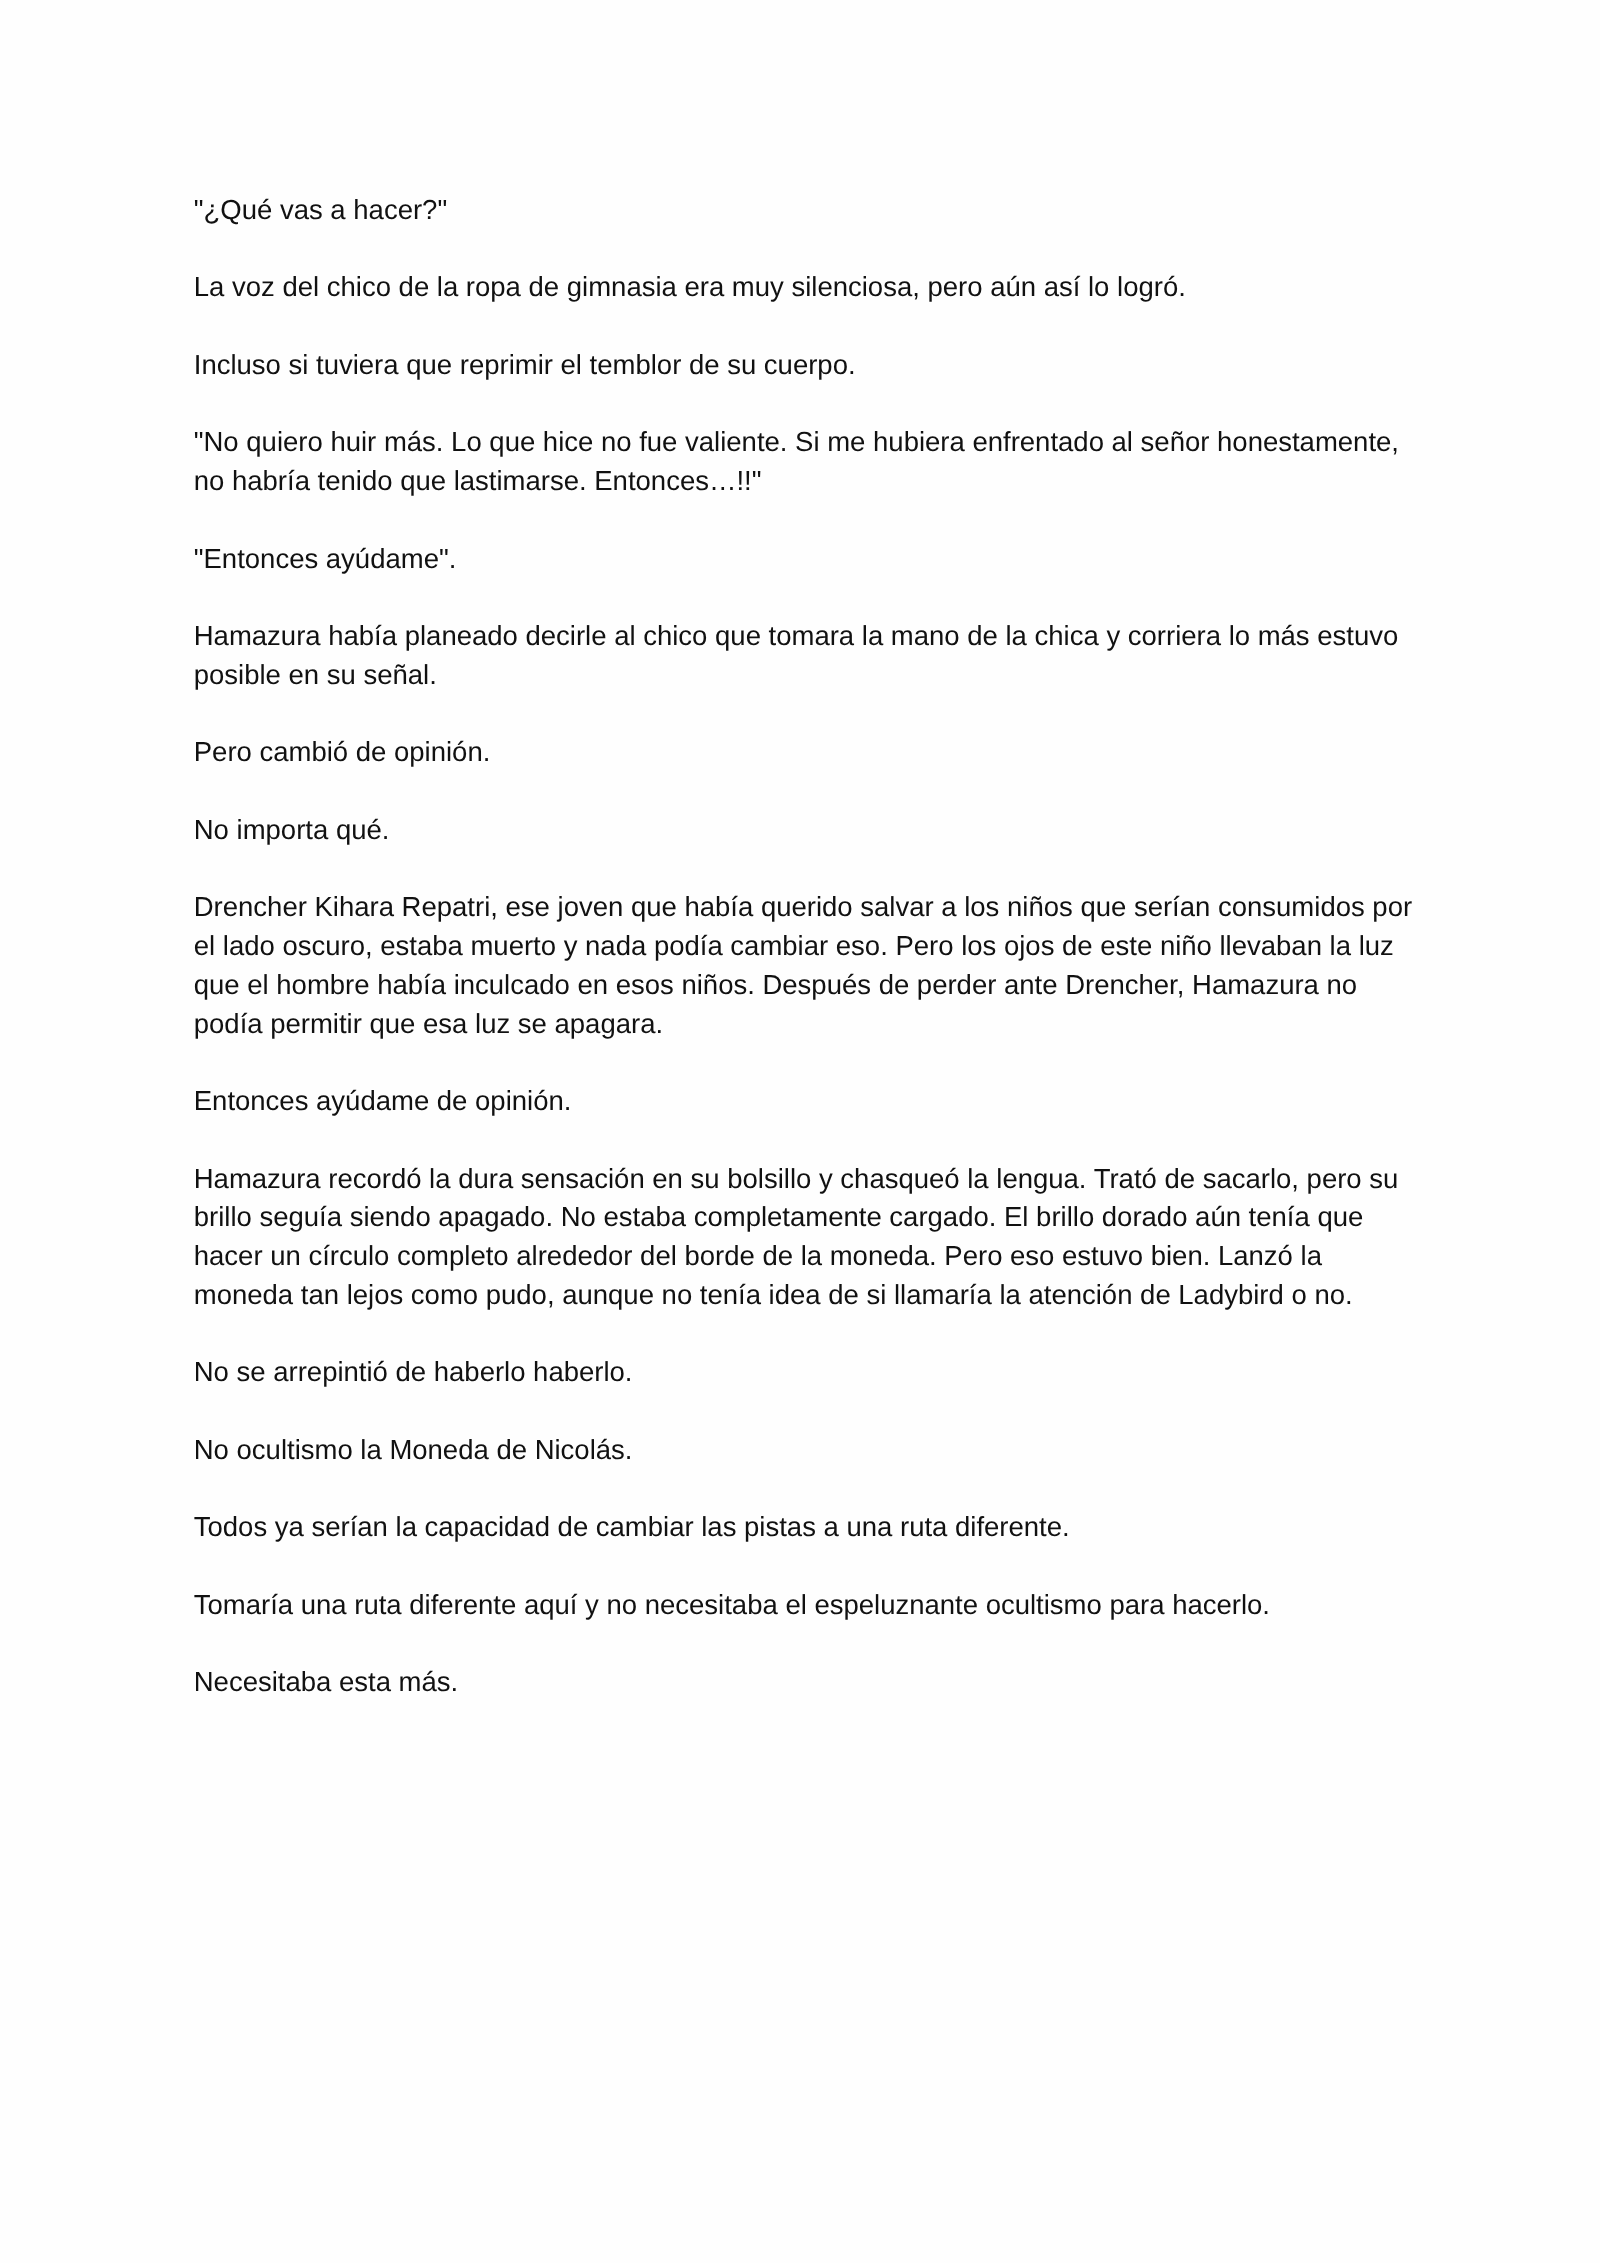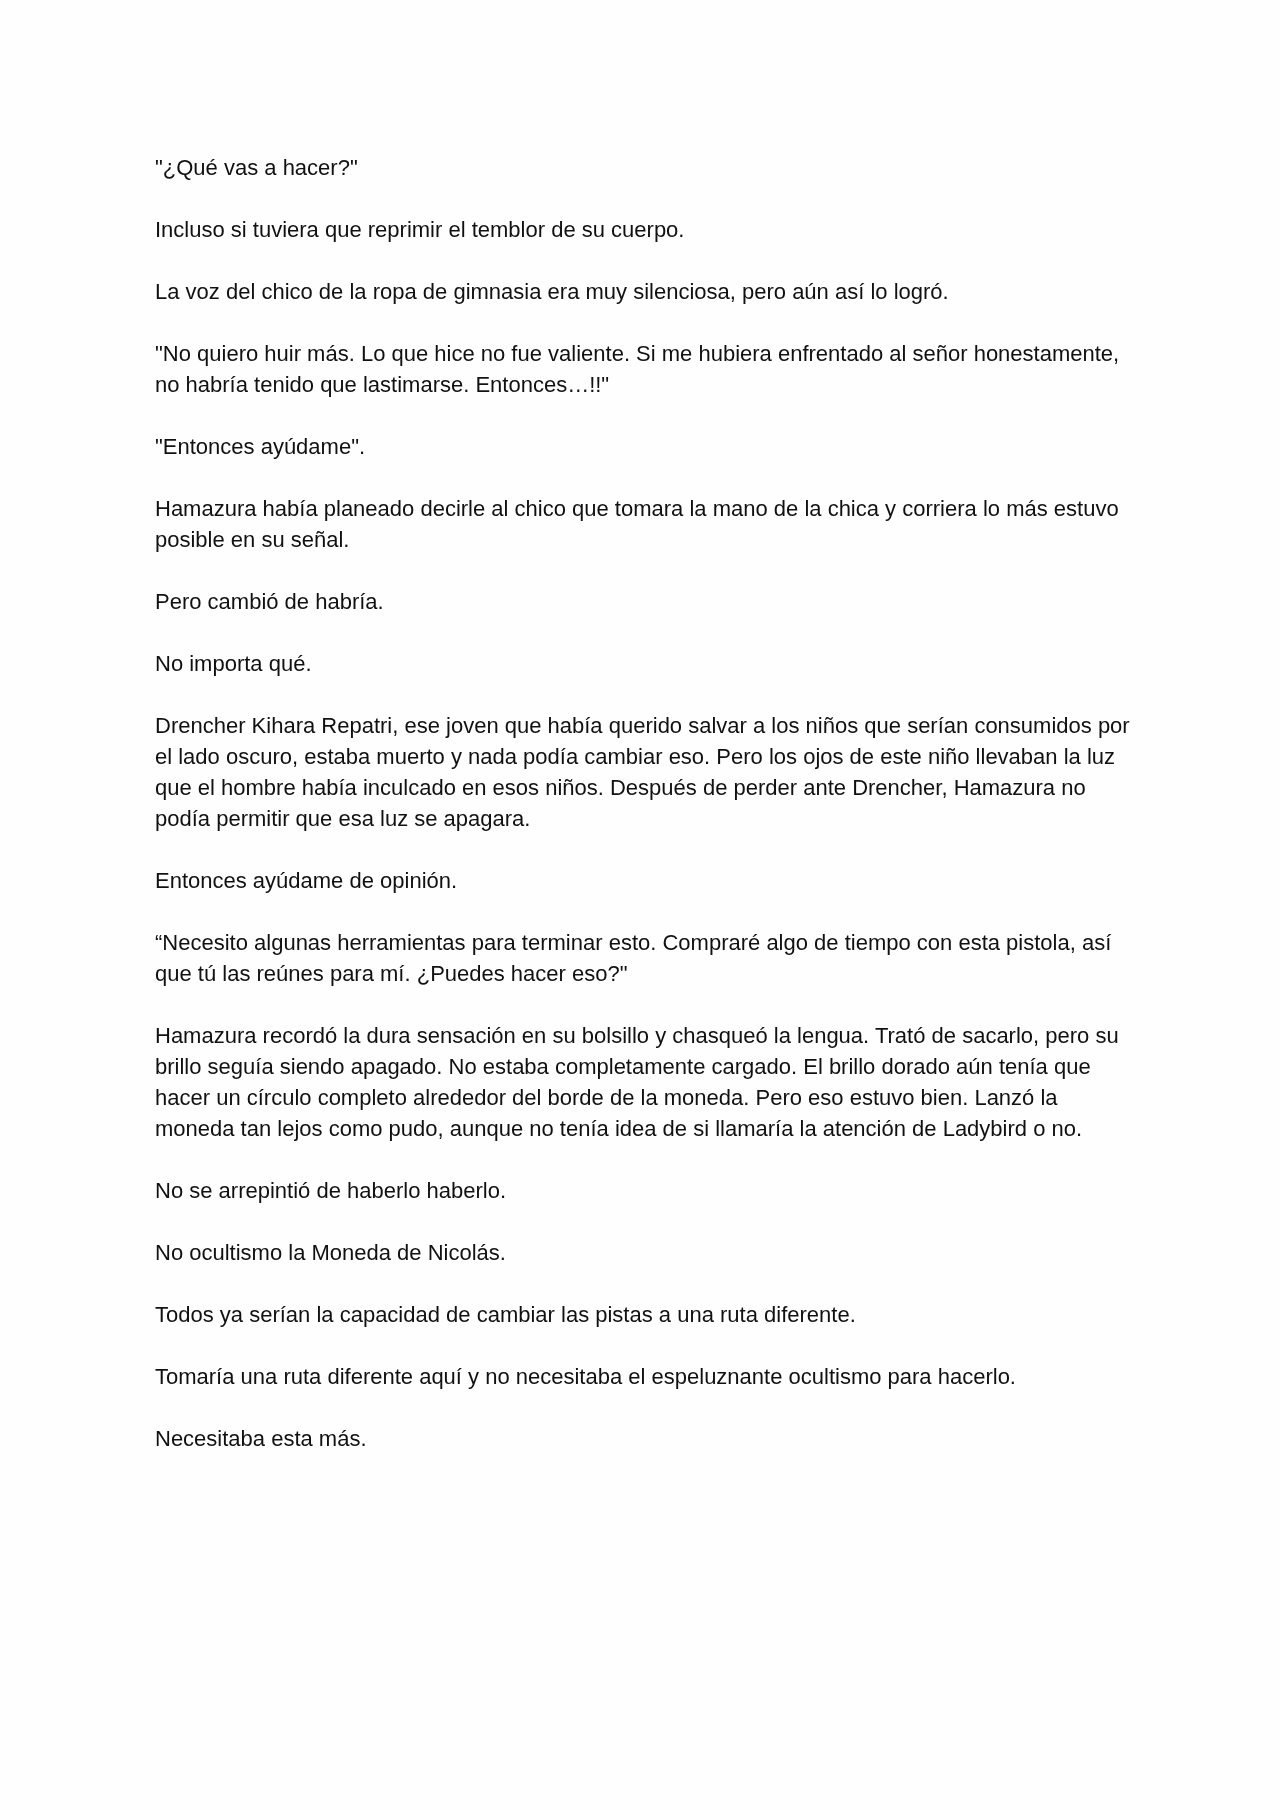--- a/index.html
+++ b/index.html
@@ -36,30 +36,29 @@
       padding: 0;
       white-space: normal;
     }
   </style>
 </head>
 <body>
 
 <div class="page">
   <div class="content">
     <p>"¿Qué vas a hacer?"</p>
+    <p>La voz del chico de la ropa de gimnasia era muy silenciosa, pero aún así lo logró.</p>
     <p>Incluso si tuviera que reprimir el temblor de su cuerpo.</p>
-    <p>La voz del chico de la ropa de gimnasia era muy silenciosa, pero aún así lo logró.</p>
     <p>"No quiero huir más. Lo que hice no fue valiente. Si me hubiera enfrentado al señor honestamente, no habría tenido que lastimarse. Entonces…!!"</p>
     <p>"Entonces ayúdame".</p>
     <p>Hamazura había planeado decirle al chico que tomara la mano de la chica y corriera lo más estuvo posible en su señal.</p>
-    <p>Pero cambió de habría.</p>
+    <p>Pero cambió de opinión.</p>
     <p>No importa qué.</p>
     <p>Drencher Kihara Repatri, ese joven que había querido salvar a los niños que serían consumidos por el lado oscuro, estaba muerto y nada podía cambiar eso. Pero los ojos de este niño llevaban la luz que el hombre había inculcado en esos niños. Después de perder ante Drencher, Hamazura no podía permitir que esa luz se apagara.</p>
     <p>Entonces ayúdame de opinión.</p>
-    <p>“Necesito algunas herramientas para terminar esto. Compraré algo de tiempo con esta pistola, así que tú las reúnes para mí. ¿Puedes hacer eso?"</p>
     <p>Hamazura recordó la dura sensación en su bolsillo y chasqueó la lengua. Trató de sacarlo, pero su brillo seguía siendo apagado. No estaba completamente cargado. El brillo dorado aún tenía que hacer un círculo completo alrededor del borde de la moneda. Pero eso estuvo bien. Lanzó la moneda tan lejos como pudo, aunque no tenía idea de si llamaría la atención de Ladybird o no.</p>
     <p>No se arrepintió de haberlo haberlo.</p>
     <p>No ocultismo la Moneda de Nicolás.</p>
     <p>Todos ya serían la capacidad de cambiar las pistas a una ruta diferente.</p>
     <p>Tomaría una ruta diferente aquí y no necesitaba el espeluznante ocultismo para hacerlo.</p>
     <p>Necesitaba esta más.</p>
   </div>
 </div>
 
 </body></html>

